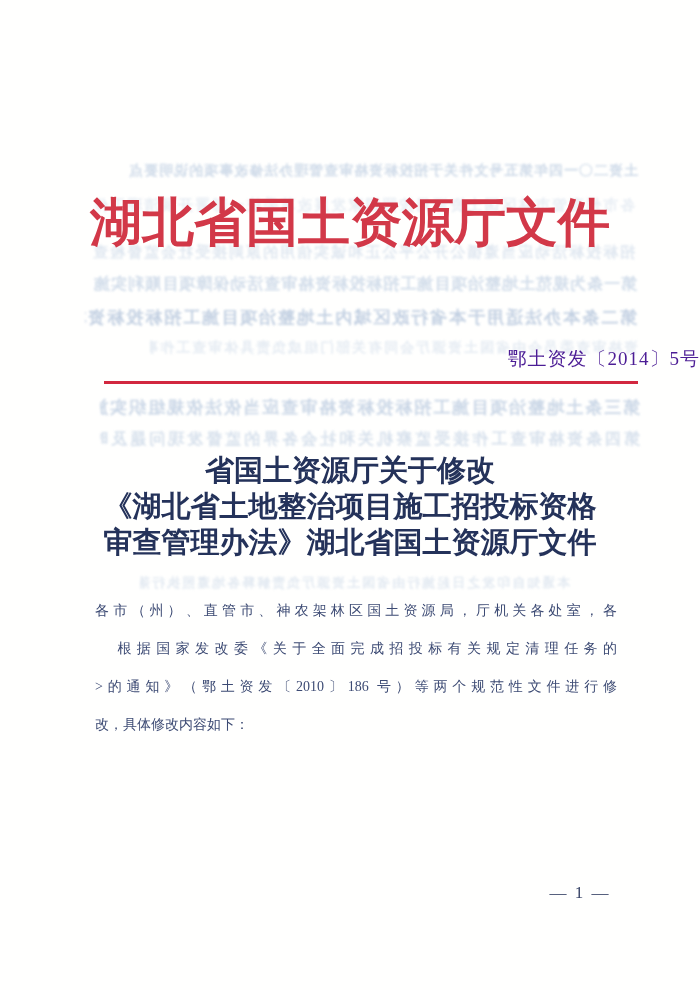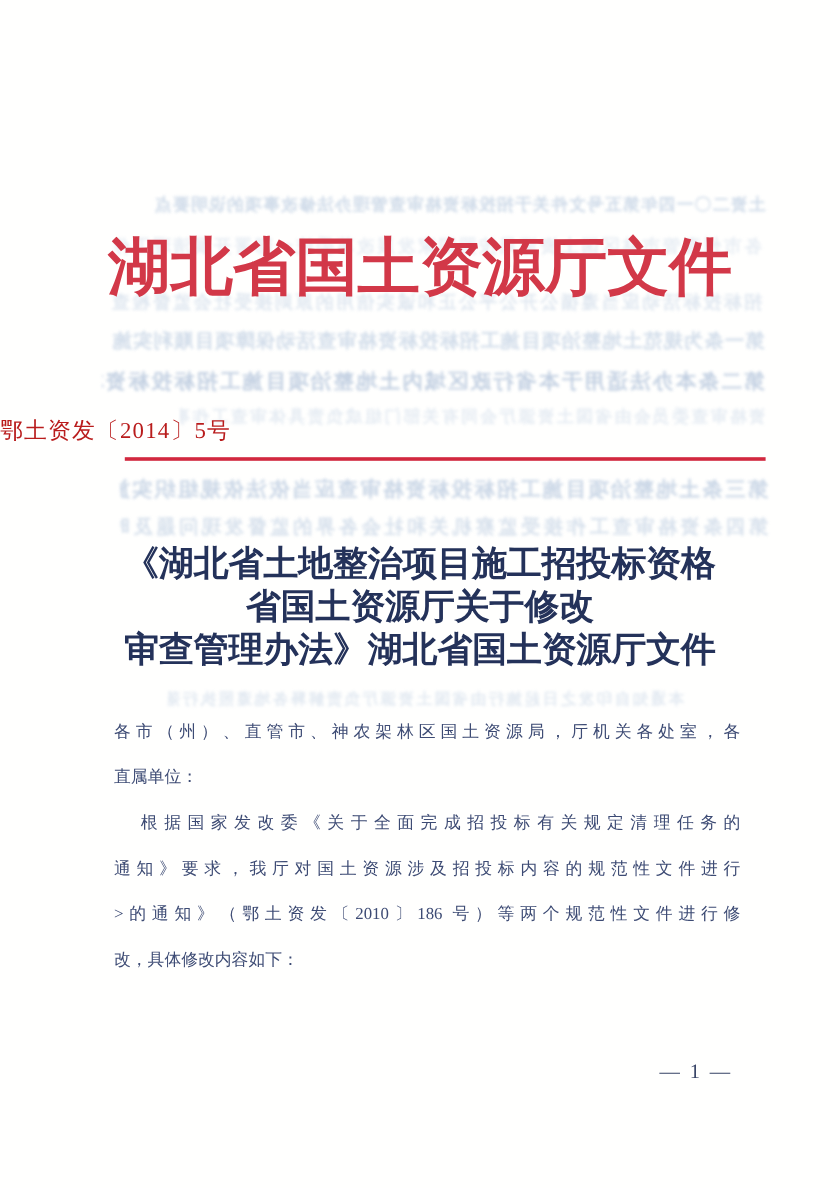--- a/index.html
+++ b/index.html
@@ -43,23 +43,23 @@
     font-size: 52px;
     font-weight: bold;
     color: #d23848;
     letter-spacing: 0px;
   }
 
   .doc-number {
     position: absolute;
     top: 346px; left: 0;
     width: 100%;
-    text-align: left;
+    text-align: right;
     font-size: 19px;
-    color: #b91c1c;
+    color: #4c1d95;
     letter-spacing: 1px;
   }
 
   .red-rule {
     position: absolute;
     top: 381px; left: 104px;
     width: 534px; height: 3px;
     background: #d2283f;
   }
 
@@ -113,29 +113,27 @@
   <div class="bleed-line bleed-7">第四条资格审查工作接受监察机关和社会各界的监督发现问题及时纠正处理</div>
   <div class="bleed-line bleed-8">本通知自印发之日起施行由省国土资源厅负责解释各地遵照执行落实到位</div>
 
   <h1 class="org-title">湖北省国土资源厅文件</h1>
 
   <div class="doc-number">鄂土资发〔2014〕5号</div>
 
   <div class="red-rule"></div>
 
   <div class="heading">
+    <div>省国土资源厅关于修改</div>
     <div>《湖北省土地整治项目施工招投标资格</div>
-    <div>省国土资源厅关于修改</div>
     <div>审查管理办法》湖北省国土资源厅文件</div>
   </div>
 
   <div class="body-text">
     <div class="body-line justify">各市（州）、直管市、神农架林区国土资源局，厅机关各处室，各</div>
-    <div class="body-line">直属单位：</div>
     <div class="body-line justify indent">根据国家发改委《关于全面完成招投标有关规定清理任务的</div>
-    <div class="body-line justify">通知》要求，我厅对国土资源涉及招投标内容的规范性文件进行</div>
     <div class="body-line justify">&gt;的通知》（鄂土资发〔2010〕186 号）等两个规范性文件进行修</div>
     <div class="body-line">改，具体修改内容如下：</div>
   </div>
 
   <div class="page-num">— 1 —</div>
 
 </div>
 
 </body></html>

